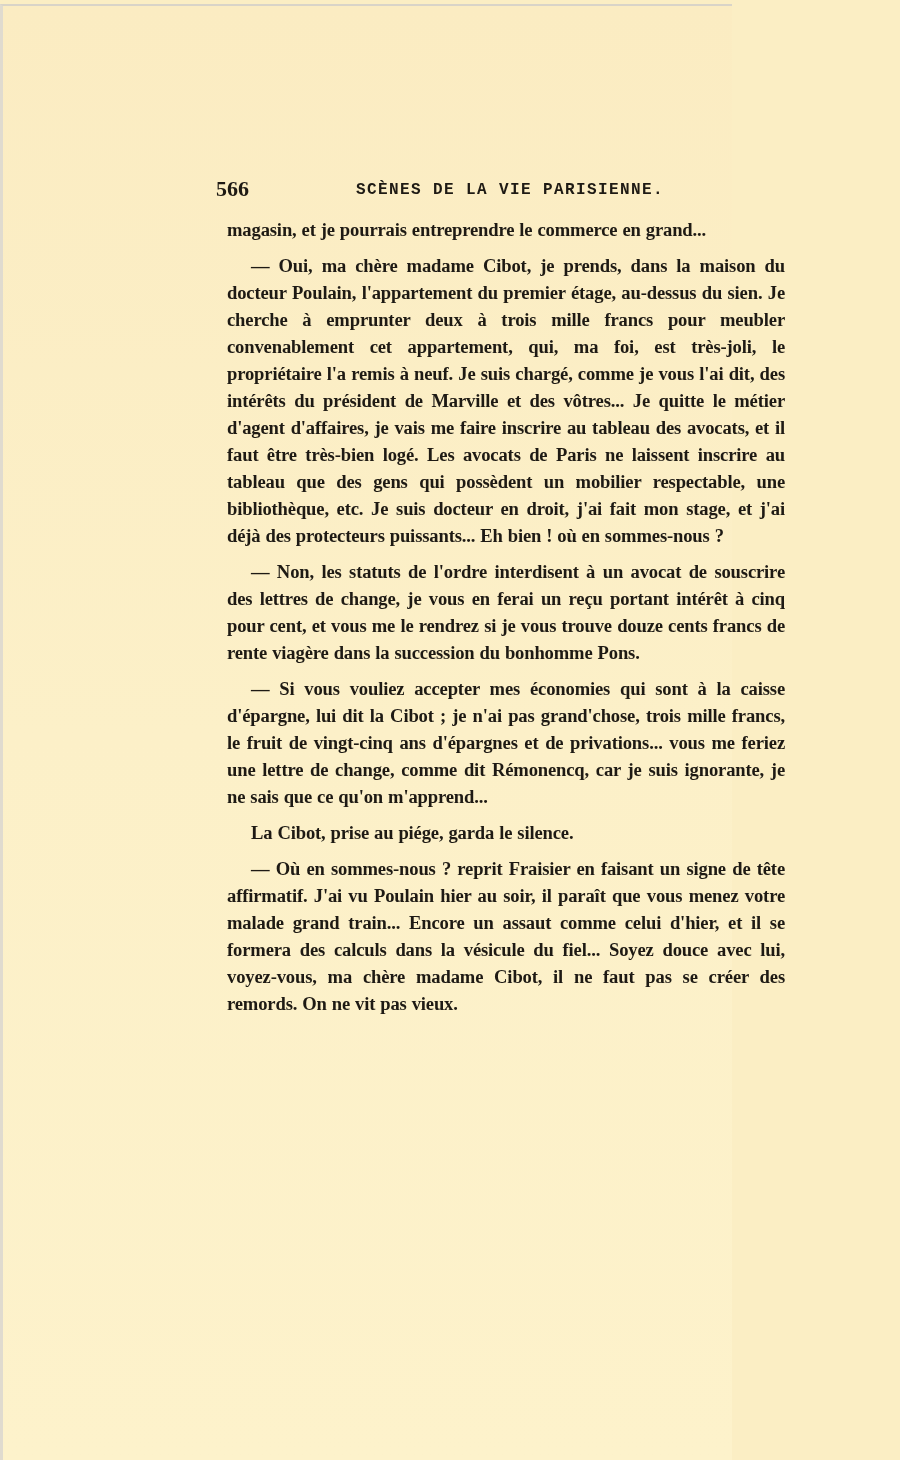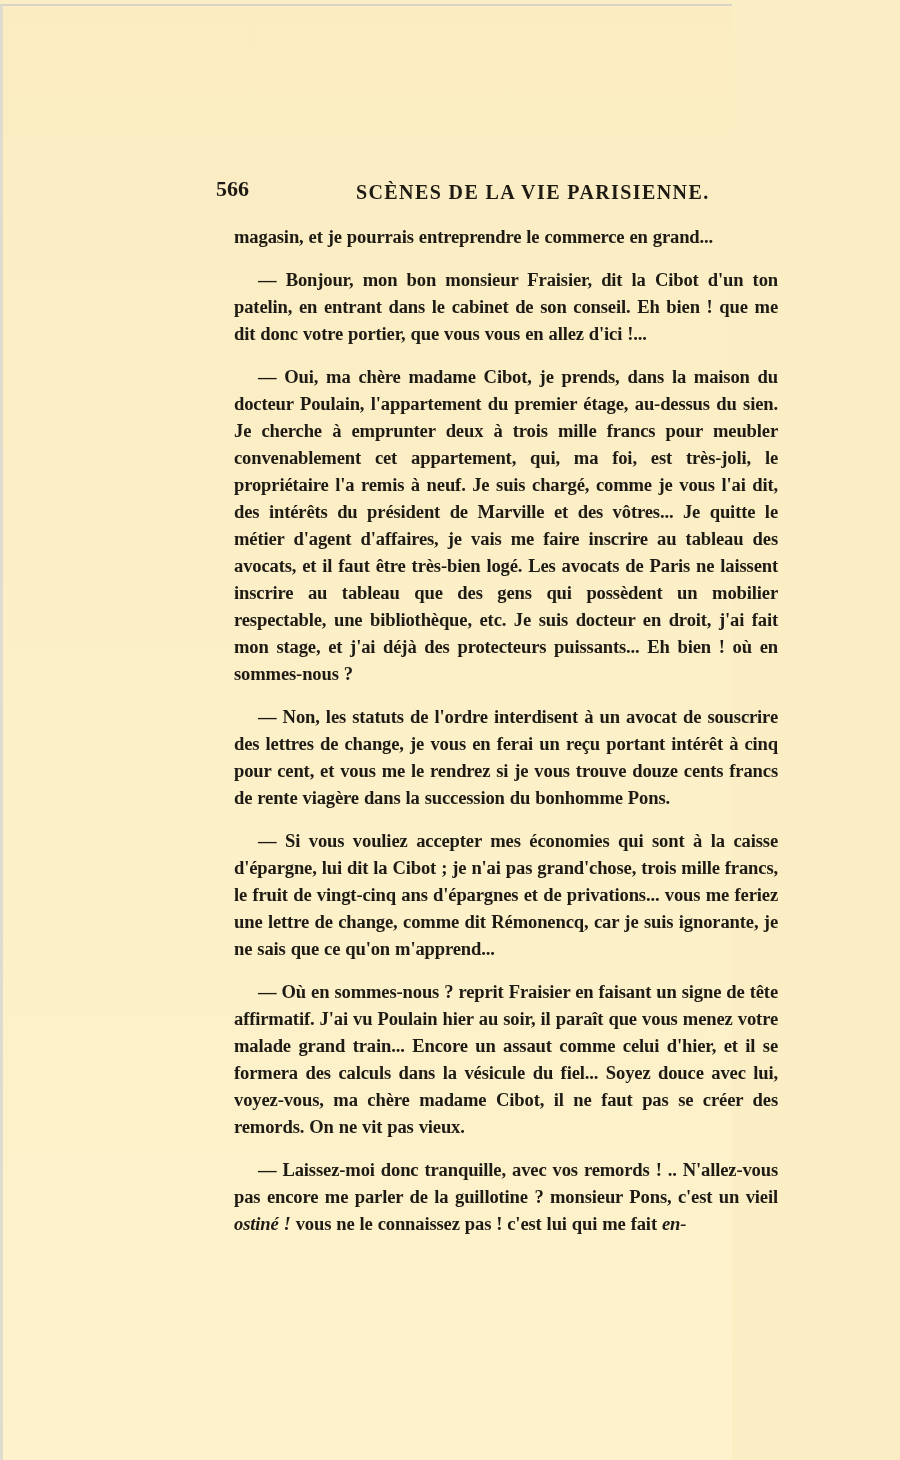--- a/index.html
+++ b/index.html
@@ -20,45 +20,44 @@
   }
   .running-head {
     position: absolute; left: 213px; top: 170px; width: 580px; height: 28px;
   }
   .page-number {
     position: absolute; left: 0; top: 0;
     font-size: 22px; font-weight: bold; letter-spacing: 0px;
   }
   .header-title {
     position: absolute; left: 140px; top: 5px;
-    font-size: 20px; letter-spacing: 1.4px; font-weight: bold;
+    font-size: 16px; letter-spacing: 1.4px; font-weight: bold; font-family: Liberation Mono, monospace;
   }
   .text-block {
     position: absolute; left: 215px; top: 201px; width: 576px;
     font-size: 18.6px; line-height: 27px;
     text-align: justify;
     font-weight: bold;
     letter-spacing: -0.15px;
     word-spacing: 0.5px;
   }
-  .para { margin: 16px; text-indent: 24px; }
+  .para { margin: 9px; text-indent: 24px; }
   .para.noindent { text-indent: 0; }
   .para .it { font-style: italic; }
 </style>
 </head>
 <body>
 
 <div class="page">
   <div class="running-head">
     <span class="page-number">566</span>
     <span class="header-title">SCÈNES DE LA VIE PARISIENNE.</span>
   </div>
 
   <div class="text-block">
     <p class="para noindent">magasin, et je pourrais entreprendre le commerce en grand...</p>
-    <p class="para">— Bonjour, mon bon monsieur Fraisier, dit la Cibot d'un ton patelin, en entrant dans le cabinet de son conseil. Eh bien ! que me dit donc votre portier, que vous vous en allez d'ici !...</p>
     <p class="para">— Oui, ma chère madame Cibot, je prends, dans la maison du docteur Poulain, l'appartement du premier étage, au-dessus du sien. Je cherche à emprunter deux à trois mille francs pour meubler convenablement cet appartement, qui, ma foi, est très-joli, le propriétaire l'a remis à neuf. Je suis chargé, comme je vous l'ai dit, des intérêts du président de Marville et des vôtres... Je quitte le métier d'agent d'affaires, je vais me faire inscrire au tableau des avocats, et il faut être très-bien logé. Les avocats de Paris ne laissent inscrire au tableau que des gens qui possèdent un mobilier respectable, une bibliothèque, etc. Je suis docteur en droit, j'ai fait mon stage, et j'ai déjà des protecteurs puissants... Eh bien ! où en sommes-nous ?</p>
     <p class="para">— Non, les statuts de l'ordre interdisent à un avocat de souscrire des lettres de change, je vous en ferai un reçu portant intérêt à cinq pour cent, et vous me le rendrez si je vous trouve douze cents francs de rente viagère dans la succession du bonhomme Pons.</p>
     <p class="para">— Si vous vouliez accepter mes économies qui sont à la caisse d'épargne, lui dit la Cibot ; je n'ai pas grand'chose, trois mille francs, le fruit de vingt-cinq ans d'épargnes et de privations... vous me feriez une lettre de change, comme dit Rémonencq, car je suis ignorante, je ne sais que ce qu'on m'apprend...</p>
+    <p class="para">La Cibot, prise au piége, garda le silence.</p>
     <p class="para">— Où en sommes-nous ? reprit Fraisier en faisant un signe de tête affirmatif. J'ai vu Poulain hier au soir, il paraît que vous menez votre malade grand train... Encore un assaut comme celui d'hier, et il se formera des calculs dans la vésicule du fiel... Soyez douce avec lui, voyez-vous, ma chère madame Cibot, il ne faut pas se créer des remords. On ne vit pas vieux.</p>
-    <p class="para"><span>— Laissez-moi donc tranquille, avec vos remords ! .. N'allez-vous pas encore me parler de la guillotine ? monsieur Pons, c'est un vieil </span><span class="it">ostiné !</span><span> vous ne le connaissez pas ! c'est lui qui me fait </span><span class="it">en-</span></p>
   </div>
 </div>
 
 </body></html>

